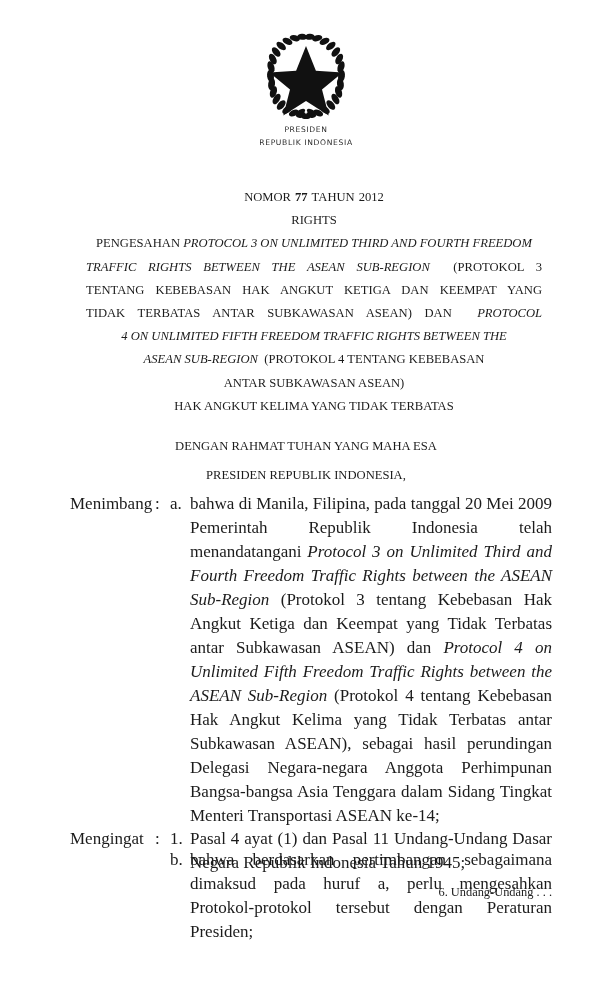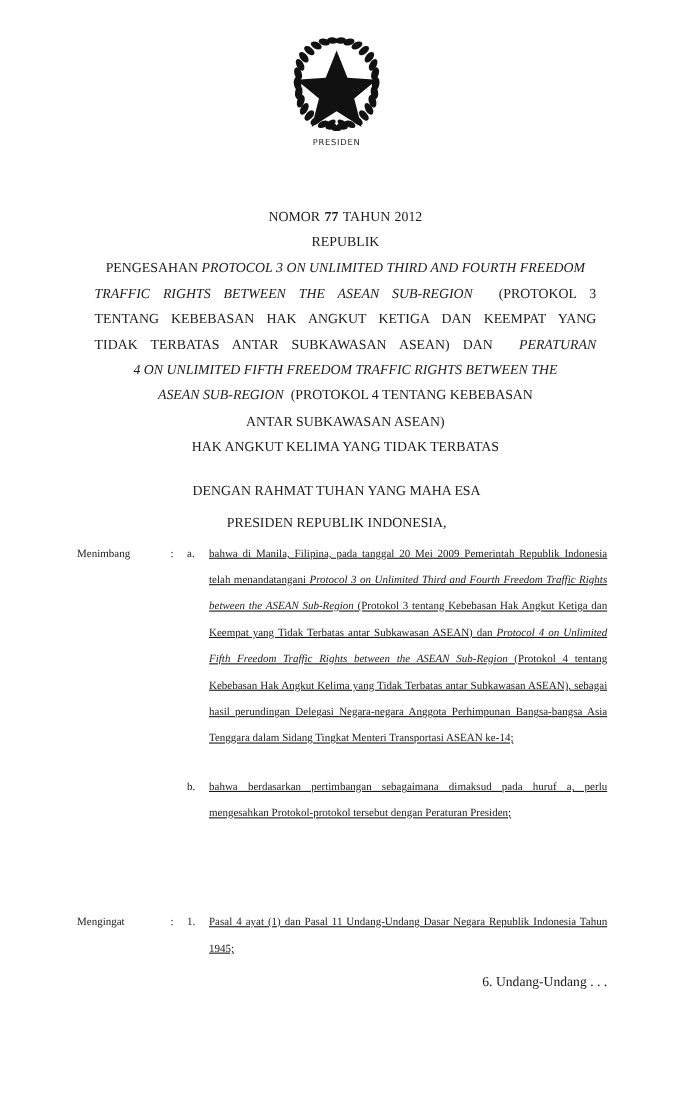--- a/index.html
+++ b/index.html
@@ -84,23 +84,22 @@
     text-align: center;
     font-size: 12.6px;
     line-height: 29px;
   }
 
   
   .body-block {
     position: absolute;
     left: 70px;
     width: 482px;
-    font-size: 10px;
+    font-size: 17px;
     line-height: 24px;
-    text-decoration: underline;
   }
   #menimbang-block { top: 492px; }
   #mengingat-block { top: 827px; }
 
   .clause {
     position: relative;
     display: block;
     min-height: 1px;
   }
   .clause + .clause { margin-top: 20px; }
@@ -192,42 +191,43 @@
 
           <ellipse cx="48" cy="86.5" rx="4.6" ry="2.6"></ellipse>
           <ellipse cx="43" cy="81.5" rx="4.4" ry="2.2" transform="rotate(-24 43 81.5)"></ellipse>
           <ellipse cx="53" cy="81.5" rx="4.4" ry="2.2" transform="rotate(24 53 81.5)"></ellipse>
         </g>
 
         <polygon points="48,16 57.9,40.7 84.6,42.4 64.0,59.5 70.7,85.4 48,71.1 25.3,85.4 32.0,59.5 11.4,42.4 38.1,40.7"></polygon>
       </g>
     </svg>
     <div class="emblem-caption">PRESIDEN</div>
+    <div class="emblem-caption">REPUBLIK INDONESIA</div>
   </div>
 
   <div class="title-block">
 
     <div class="title-line">
       <span>NOMOR</span><span class="sp"></span><b>77</b><span class="sp"></span><span>TAHUN</span><span class="sp"></span><span>2012</span>
     </div>
 
-    <div class="title-line">REPUBLIK</div>
+    <div class="title-line">RIGHTS</div>
 
     <div class="title-line">
       <span>PENGESAHAN </span><i>PROTOCOL 3 ON UNLIMITED THIRD AND FOURTH FREEDOM</i>
     </div>
 
     <div class="title-line just">
       <i>TRAFFIC RIGHTS BETWEEN THE ASEAN SUB-REGION</i>&nbsp; <span>(PROTOKOL 3</span>
     </div>
 
     <div class="title-line just">TENTANG KEBEBASAN HAK ANGKUT KETIGA DAN KEEMPAT YANG</div>
 
     <div class="title-line just">
-      <span>TIDAK TERBATAS ANTAR SUBKAWASAN ASEAN) DAN</span>&nbsp; <i>PERATURAN</i>
+      <span>TIDAK TERBATAS ANTAR SUBKAWASAN ASEAN) DAN</span>&nbsp; <i>PROTOCOL</i>
     </div>
 
     <div class="title-line">
       <i>4 ON UNLIMITED FIFTH FREEDOM TRAFFIC RIGHTS BETWEEN THE</i>
     </div>
 
     <div class="title-line">
       <i>ASEAN SUB-REGION</i>&nbsp; <span>(PROTOKOL 4 TENTANG KEBEBASAN</span>
     </div>
 

